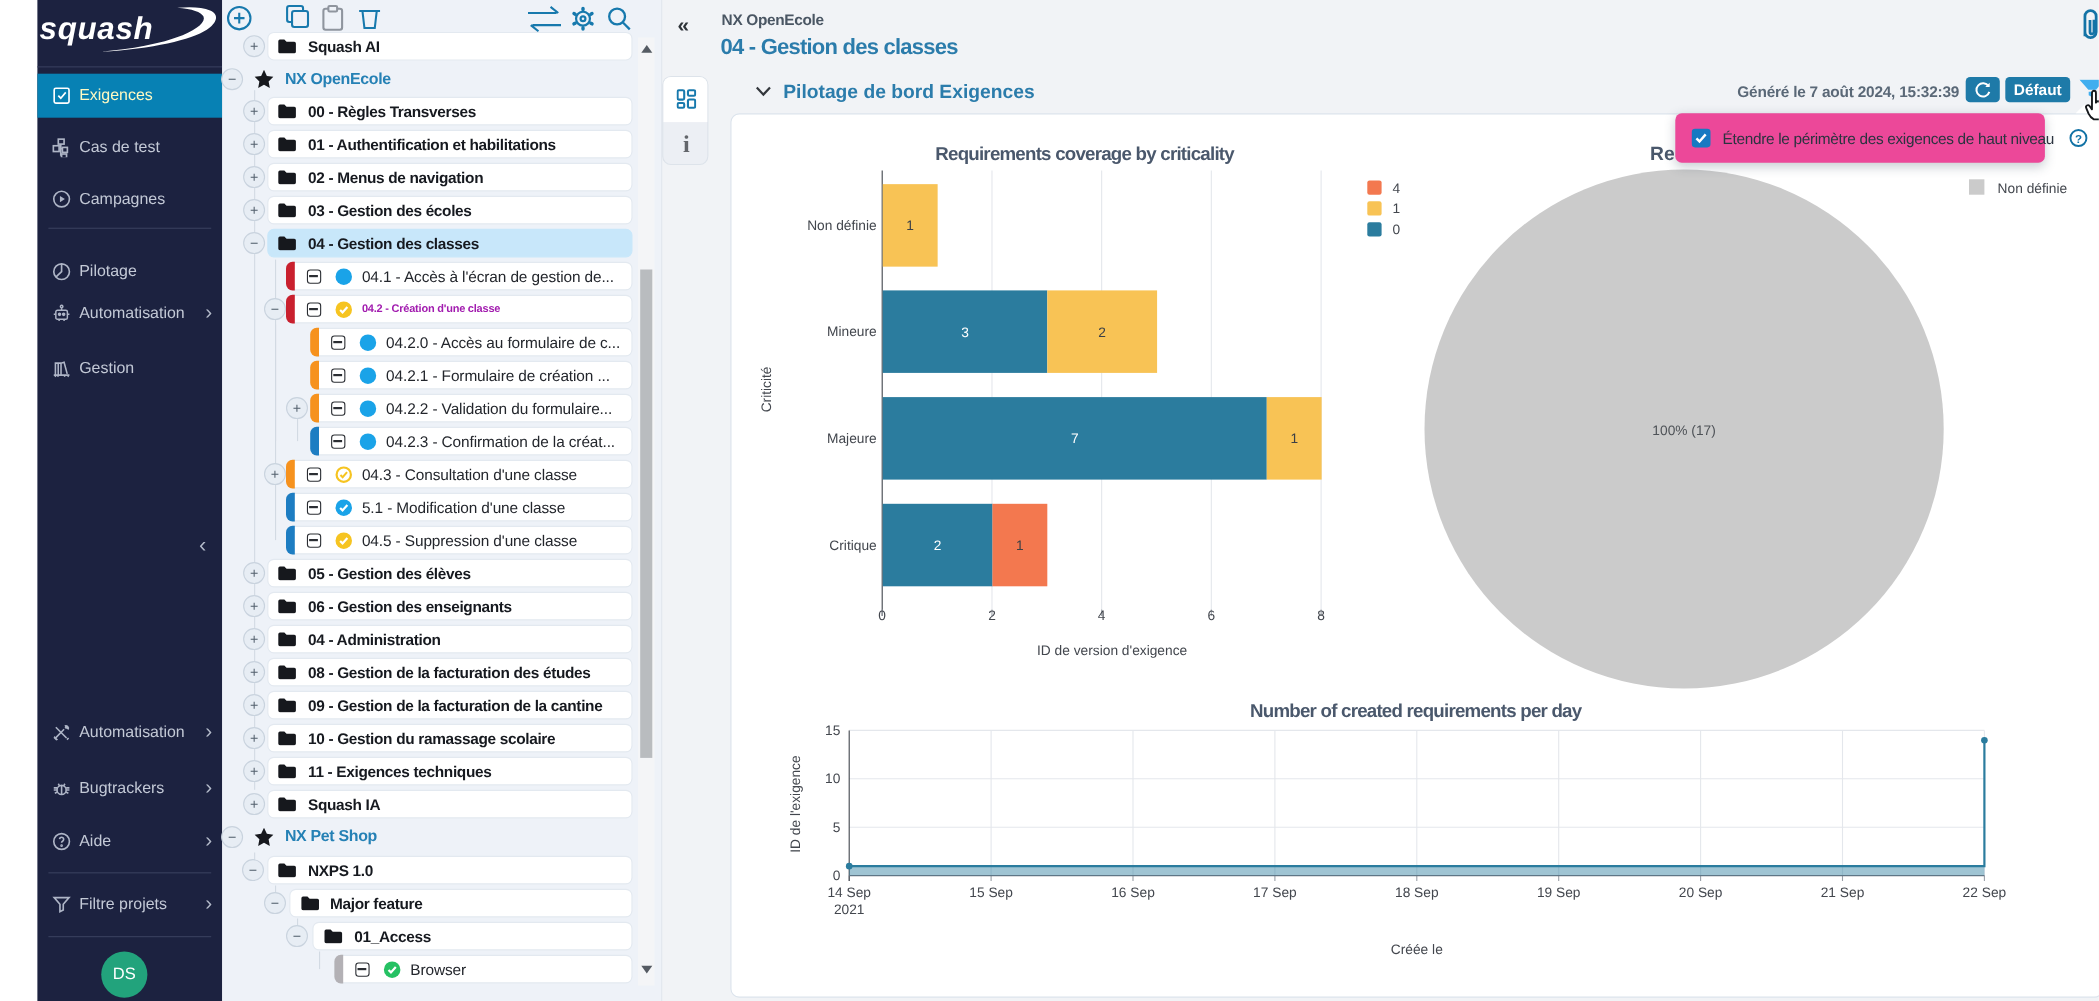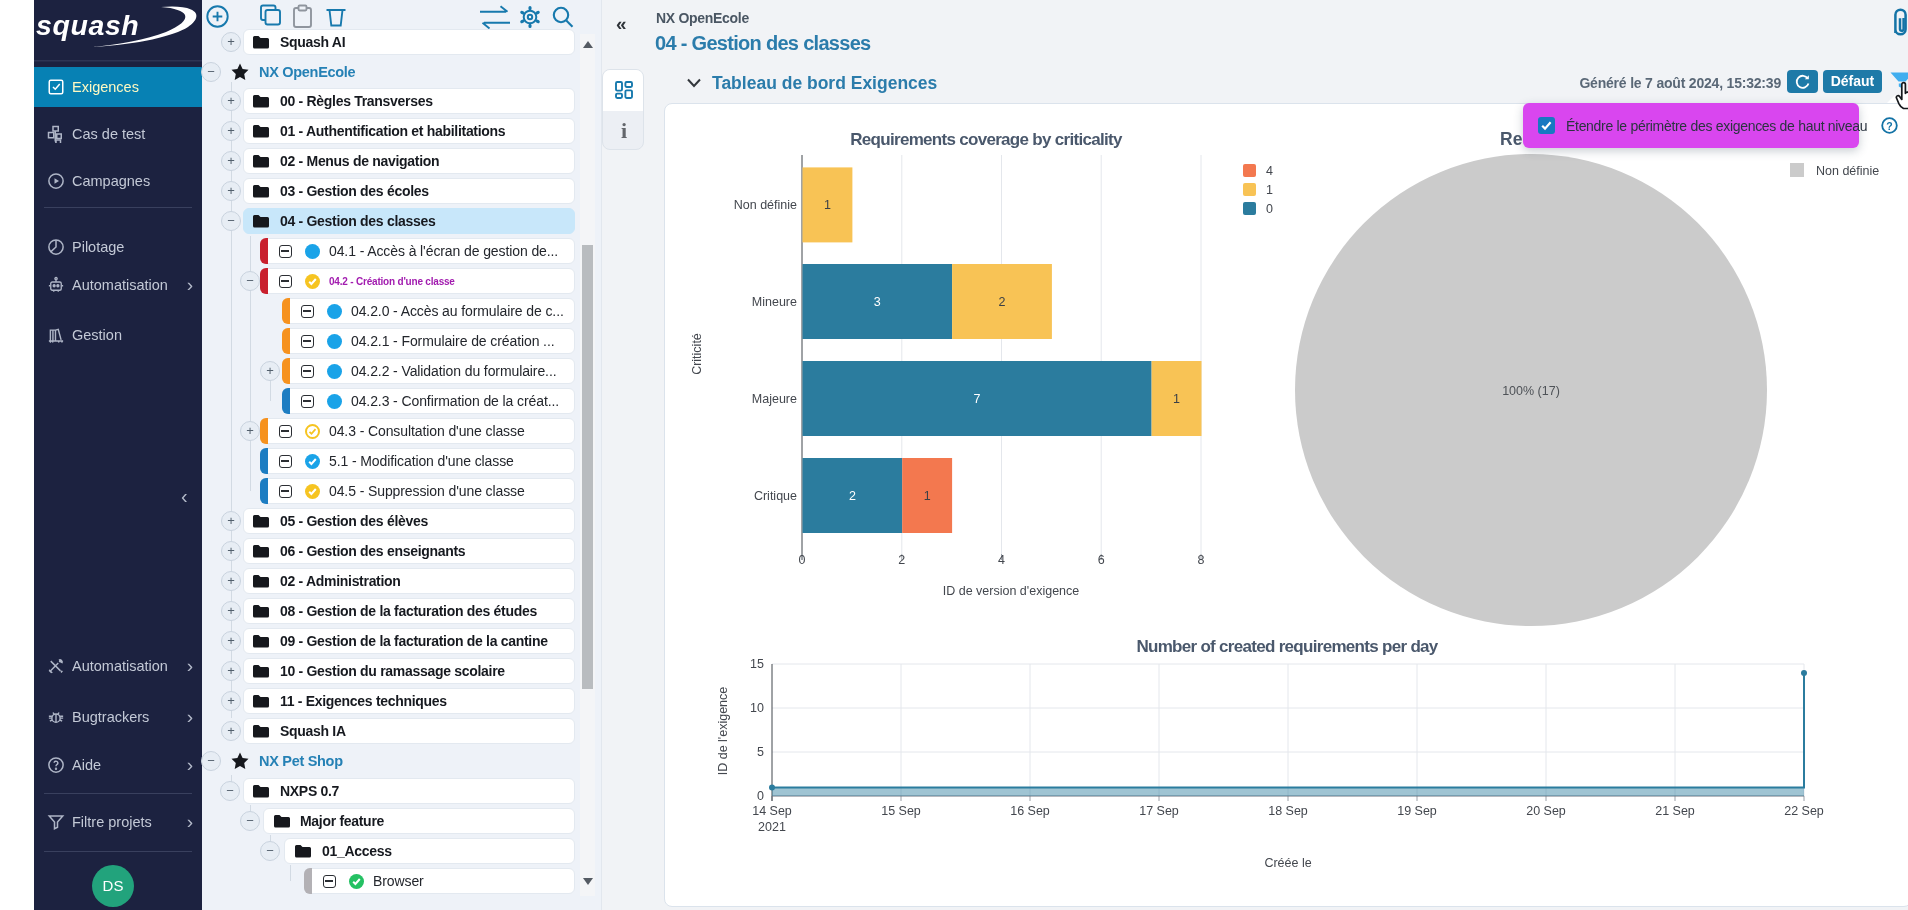--- a/index.html
+++ b/index.html
@@ -29,21 +29,21 @@
 .boxminus { position:absolute; width:13px; height:13px; border:1.8px solid #2b2e33; border-radius:3px; }
 .boxminus:after { content:""; position:absolute; left:1.5px; right:1.5px; top:50%; height:1.8px; margin-top:-0.9px; background:#2b2e33; }
 .stat { position:absolute; width:15px; height:15px; border-radius:50%; }
 .gline { position:absolute; background:#d2dae3; }
 
 
 #strip { position:absolute; left:568px; top:69px; width:42px; height:81px; background:#eceff4; border:1px solid #dde3ea; border-radius:8px; overflow:hidden; }
 #strip .t1 { position:absolute; left:0; top:0; width:42px; height:40.5px; background:#ffffff; }
 #card { position:absolute; left:630px; top:103px; width:1248px; height:804px; background:#ffffff; border:1px solid #dbe3ec; border-radius:8px; }
 .btn { position:absolute; background:#1e7aa8; border-radius:4px; color:#fff; }
-#dropdown { position:absolute; left:1489px; top:103px; width:336px; height:45px; background:#d946ef; border-radius:6px; box-shadow:0 3px 10px rgba(40,60,80,0.25); }
+#dropdown { position:absolute; left:1489px; top:103px; width:336px; height:45px; background:#ec4899; border-radius:6px; box-shadow:0 3px 10px rgba(40,60,80,0.25); }
 #dropdown .cb { position:absolute; left:15px; top:14px; width:17px; height:17px; background:#1779c2; border-radius:3px; }
 #dropdown .txt { position:absolute; left:43px; top:15px; font-size:14px; letter-spacing:-0.3px; color:#2b3440; white-space:nowrap; }
 
 
 .sbtrack { position:absolute; background:#f2f3f5; }
 .sbthumb { position:absolute; background:#c6cad0; }
 .sbarrow { position:absolute; width:0; height:0; }
 </style>
 </head>
 <body>
@@ -297,21 +297,21 @@
       <div class="exp" style="left:187px;top:541px">+</div>
       <svg class="abs" style="left:218px;top:544px" width="18" height="14" viewBox="0 0 18 14">
         <path d="M1 2.5 a1.5 1.5 0 0 1 1.5 -1.5 h4 l2 2 h7 a1.5 1.5 0 0 1 1.5 1.5 v7.5 a1.5 1.5 0 0 1 -1.5 1.5 h-13 a1.5 1.5 0 0 1 -1.5 -1.5 Z" fill="#16181d"></path>
       </svg>
       <div class="tfold" style="left:246px;top:551px;transform:translateY(-50%)">06 - Gestion des enseignants</div>
 <div class="pill " style="left:209px;top:568px;width:332px"></div>
       <div class="exp" style="left:187px;top:571px">+</div>
       <svg class="abs" style="left:218px;top:574px" width="18" height="14" viewBox="0 0 18 14">
         <path d="M1 2.5 a1.5 1.5 0 0 1 1.5 -1.5 h4 l2 2 h7 a1.5 1.5 0 0 1 1.5 1.5 v7.5 a1.5 1.5 0 0 1 -1.5 1.5 h-13 a1.5 1.5 0 0 1 -1.5 -1.5 Z" fill="#16181d"></path>
       </svg>
-      <div class="tfold" style="left:246px;top:581px;transform:translateY(-50%)">02 - Administration</div>
+      <div class="tfold" style="left:246px;top:581px;transform:translateY(-50%)">04 - Administration</div>
 <div class="pill " style="left:209px;top:598px;width:332px"></div>
       <div class="exp" style="left:187px;top:601px">+</div>
       <svg class="abs" style="left:218px;top:604px" width="18" height="14" viewBox="0 0 18 14">
         <path d="M1 2.5 a1.5 1.5 0 0 1 1.5 -1.5 h4 l2 2 h7 a1.5 1.5 0 0 1 1.5 1.5 v7.5 a1.5 1.5 0 0 1 -1.5 1.5 h-13 a1.5 1.5 0 0 1 -1.5 -1.5 Z" fill="#16181d"></path>
       </svg>
       <div class="tfold" style="left:246px;top:611px;transform:translateY(-50%)">08 - Gestion de la facturation des études</div>
 <div class="pill " style="left:209px;top:628px;width:332px"></div>
       <div class="exp" style="left:187px;top:631px">+</div>
       <svg class="abs" style="left:218px;top:634px" width="18" height="14" viewBox="0 0 18 14">
         <path d="M1 2.5 a1.5 1.5 0 0 1 1.5 -1.5 h4 l2 2 h7 a1.5 1.5 0 0 1 1.5 1.5 v7.5 a1.5 1.5 0 0 1 -1.5 1.5 h-13 a1.5 1.5 0 0 1 -1.5 -1.5 Z" fill="#16181d"></path>
@@ -338,21 +338,21 @@
 <div class="exp" style="left:167px;top:751px">−</div>
       <svg class="abs" style="left:197px;top:752px" width="18" height="18" viewBox="0 0 18 18">
         <path d="M9 0.5 L11.6 6 L17.5 6.8 L13.2 11 L14.3 17 L9 14.1 L3.7 17 L4.8 11 L0.5 6.8 L6.4 6 Z" fill="#16181d"></path>
       </svg>
       <div class="tproj" style="left:225px;top:761px;transform:translateY(-50%)">NX Pet Shop</div>
 <div class="pill " style="left:209px;top:778px;width:332px"></div>
       <div class="exp" style="left:186px;top:781px">−</div>
       <svg class="abs" style="left:218px;top:784px" width="18" height="14" viewBox="0 0 18 14">
         <path d="M1 2.5 a1.5 1.5 0 0 1 1.5 -1.5 h4 l2 2 h7 a1.5 1.5 0 0 1 1.5 1.5 v7.5 a1.5 1.5 0 0 1 -1.5 1.5 h-13 a1.5 1.5 0 0 1 -1.5 -1.5 Z" fill="#16181d"></path>
       </svg>
-      <div class="tfold" style="left:246px;top:791px;transform:translateY(-50%)">NXPS 0.7</div>
+      <div class="tfold" style="left:246px;top:791px;transform:translateY(-50%)">NXPS 1.0</div>
 <div class="pill " style="left:229px;top:808px;width:312px"></div>
       <div class="exp" style="left:206px;top:811px">−</div>
       <svg class="abs" style="left:239px;top:814px" width="18" height="14" viewBox="0 0 18 14">
         <path d="M1 2.5 a1.5 1.5 0 0 1 1.5 -1.5 h4 l2 2 h7 a1.5 1.5 0 0 1 1.5 1.5 v7.5 a1.5 1.5 0 0 1 -1.5 1.5 h-13 a1.5 1.5 0 0 1 -1.5 -1.5 Z" fill="#16181d"></path>
       </svg>
       <div class="tfold" style="left:266px;top:821px;transform:translateY(-50%)">Major feature</div>
 <div class="pill " style="left:250px;top:838px;width:291px"></div>
       <div class="exp" style="left:226px;top:841px">−</div>
       <svg class="abs" style="left:260px;top:844px" width="18" height="14" viewBox="0 0 18 14">
         <path d="M1 2.5 a1.5 1.5 0 0 1 1.5 -1.5 h4 l2 2 h7 a1.5 1.5 0 0 1 1.5 1.5 v7.5 a1.5 1.5 0 0 1 -1.5 1.5 h-13 a1.5 1.5 0 0 1 -1.5 -1.5 Z" fill="#16181d"></path>
@@ -384,21 +384,21 @@
 <rect x="1" y="1" width="6" height="8.6" rx="1.2"></rect>
           <rect x="10.4" y="1" width="6.6" height="5" rx="1.2"></rect>
           <rect x="1" y="12.6" width="6" height="4.4" rx="1.2"></rect>
           <rect x="10.4" y="9.4" width="6.6" height="7.6" rx="1.2"></rect>
         </svg>
 <div class="abs" style="left:0;top:41px;width:42px;height:40px;text-align:center;font-family:'Liberation Serif',serif;font-weight:700;font-size:22px;color:#63666b;line-height:40px">i</div>
 </div>
 <svg class="abs" style="left:652px;top:77px" width="16" height="12" viewBox="0 0 16 12">
         <path d="M2 2.5 L8 9 L14 2.5" stroke="#33373c" stroke-width="2" fill="none"></path>
       </svg>
-<div class="abs" style="left:678px;top:73px;font-size:17.5px;font-weight:700;color:#2b7cab">Tableau de bord Exigences</div>
+<div class="abs" style="left:678px;top:73px;font-size:17.5px;font-weight:700;color:#2b7cab">Pilotage de bord Exigences</div>
 <div class="abs" style="right:161px;top:75px;font-size:14px;letter-spacing:-0.2px;font-weight:700;color:#5a6877;white-space:nowrap">Généré le 7 août 2024, 15:32:39</div>
 <div class="btn" style="left:1753px;top:70px;width:31px;height:23px"></div>
 <svg class="abs" style="left:1760px;top:73px" width="17" height="17" viewBox="0 0 17 17">
         <path d="M13.8 5.5 a6 6 0 1 0 0.7 5" fill="none" stroke="#fff" stroke-width="1.8"></path>
         <path d="M14.8 2.2 v4 h-4 Z" fill="#fff"></path>
       </svg>
 <div class="btn" style="left:1789px;top:70px;width:59px;height:23px;font-size:14px;font-weight:700;text-align:center;line-height:23px">Défaut</div>
 <svg class="abs" style="left:1856px;top:72px" width="24" height="20" viewBox="0 0 24 20">
         <path d="M0.5 0.5 h23 L15.5 9.5 h-7 Z M8.8 11.5 h6.4 V18 l-6.4 -3.5 Z" fill="#41aeef"></path>
       </svg>

